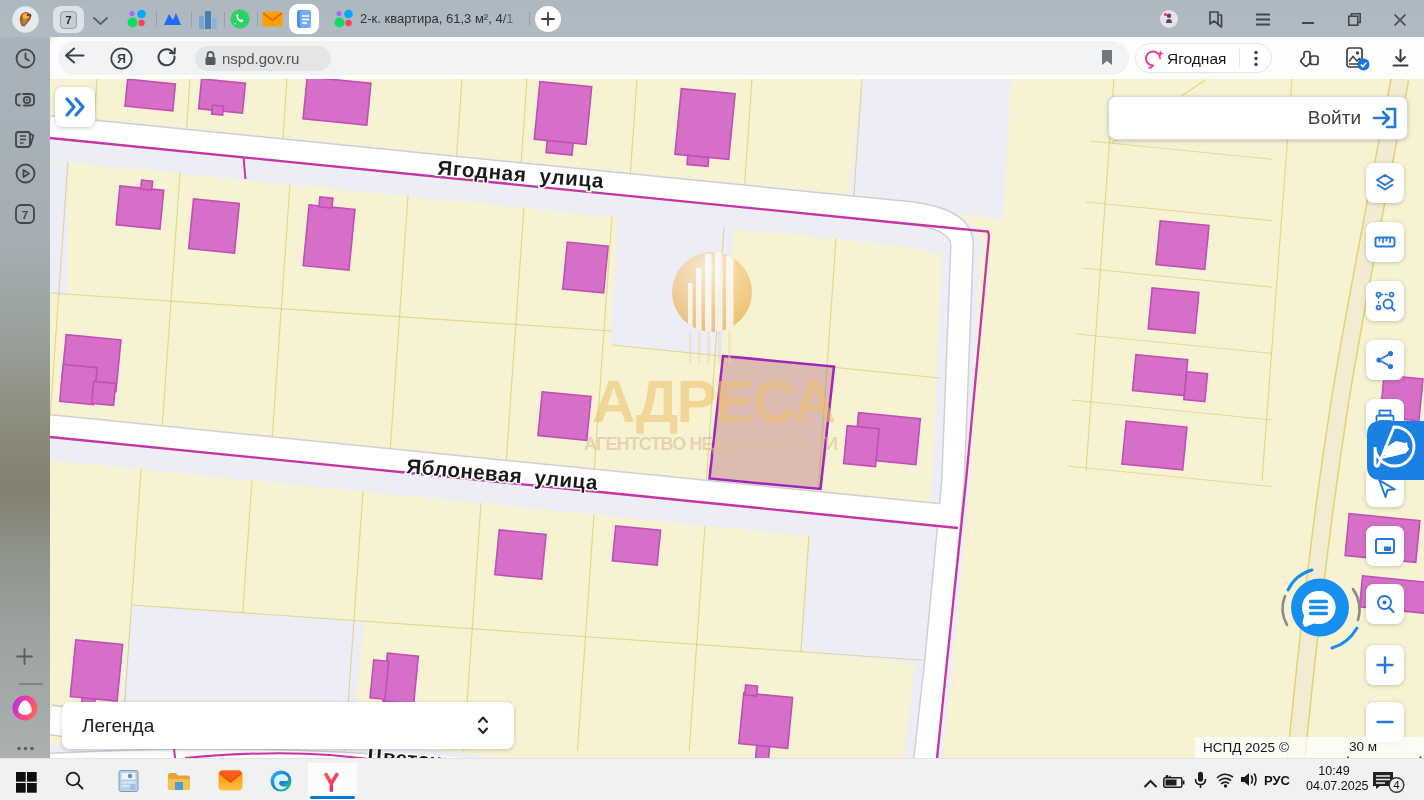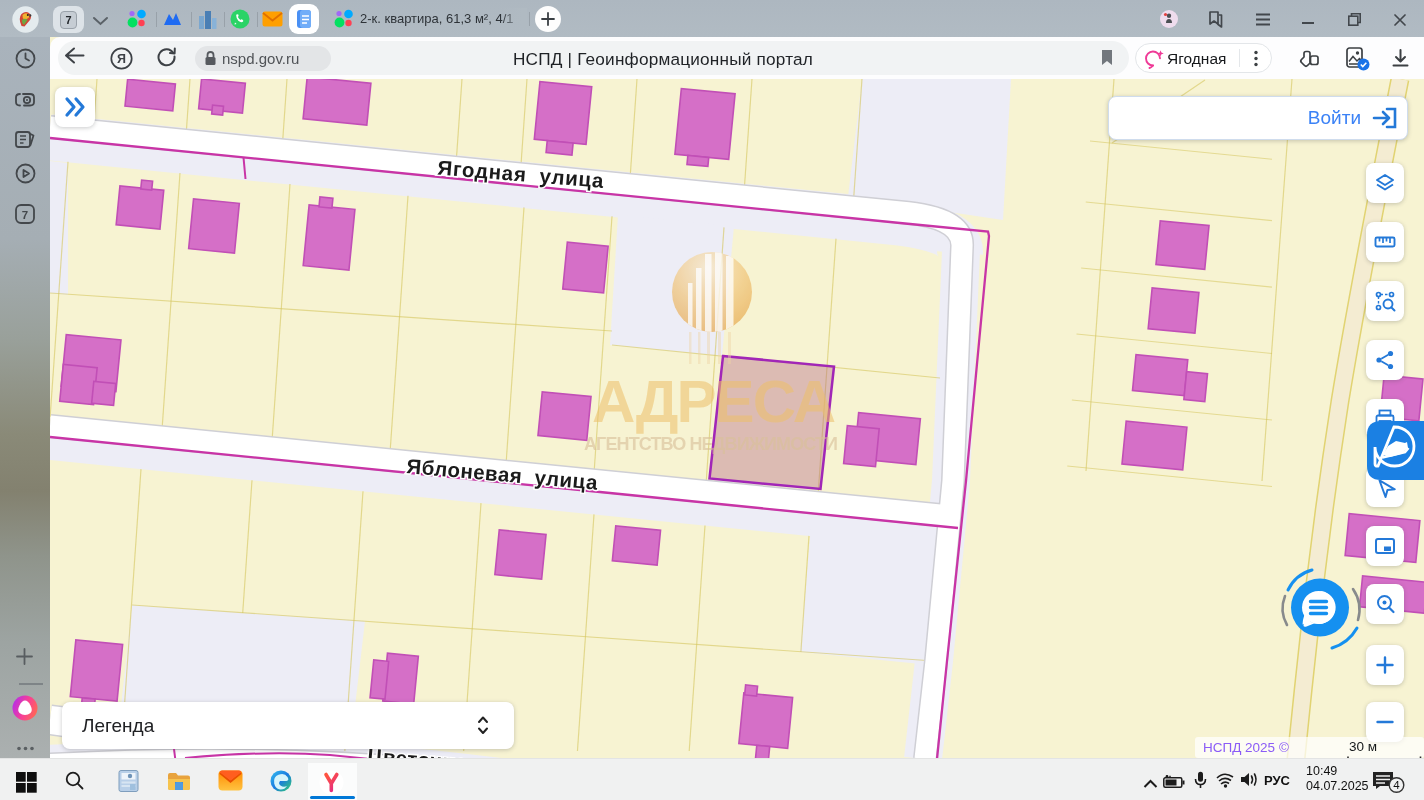--- a/index.html
+++ b/index.html
@@ -106,21 +106,20 @@
     <div class="abs" style="left:106px;top:9px;"><svg width="21" height="21" viewBox="0 0 21 21" style="">
         <path d="M17.3 7 A8 8 0 1 0 18.5 10.5" fill="none" stroke="#3d4146" stroke-width="2" stroke-linecap="round"></path>
         <path d="M18.8 2.5 L18.6 7.5 L14 7" fill="none" stroke="#3d4146" stroke-width="2" stroke-linecap="round" stroke-linejoin="round"></path>
       </svg></div>
     <div class="abs" style="left:145px;top:9px;width:136px;height:25px;background:#e3e5e7;border-radius:13px;"></div>
     <div class="abs" style="left:154px;top:14px;"><svg width="13" height="15" viewBox="0 0 13 15" style="">
         <rect x="1.5" y="6" width="10" height="8" rx="1.5" fill="#56595e"></rect>
         <path d="M3.5 6 V4 A3 3 0 0 1 9.5 4 V6" fill="none" stroke="#56595e" stroke-width="1.8"></path>
       </svg></div>
     <div class="abs" style="left:172px;top:13px;font:15px 'Liberation Sans',sans-serif;color:#505357;">nspd.gov.ru</div>
-    <div class="abs" style="left:463px;top:12px;font:17.2px 'Liberation Sans',sans-serif;color:#1f2226;letter-spacing:0.2px;">НСПД | Геоинформационный портал</div>
     <div class="abs" style="left:1050px;top:12px;"><svg width="14" height="17" viewBox="0 0 14 17" style="">
         <path d="M2 1 H12 V16 L7 12 L2 16 Z" fill="#72777d"></path>
       </svg></div>
     <div class="abs" style="left:1085px;top:6px;width:137px;height:30px;background:#fff;border:1px solid #e3e6e9;border-radius:16px;box-sizing:border-box;"></div>
     <div class="abs" style="left:1094px;top:12px;"><svg width="21" height="20" viewBox="0 0 21 20" style="">
         <path d="M9 16.5 A7 7 0 1 1 16 9.2" fill="none" stroke="#ef3a97" stroke-width="1.9" stroke-linecap="round"></path>
         <path d="M9 16.5 Q7.5 18.5 5.5 19" fill="none" stroke="#ef3a97" stroke-width="1.9" stroke-linecap="round"></path>
         <path d="M16.6 1.2 L17.4 3.6 L19.8 4.4 L17.4 5.2 L16.6 7.6 L15.8 5.2 L13.4 4.4 L15.8 3.6 Z" fill="#ef3a97"></path>
       </svg></div>
     <div class="abs" style="left:1117px;top:13px;font:15.5px 'Liberation Sans',sans-serif;color:#17191c;">Ягодная</div>
@@ -367,21 +366,21 @@
 <text x="437" y="173.5" font-family="Liberation Sans, sans-serif" font-weight="bold" font-size="20.5" fill="#1b1b1b" stroke="#ffffff" stroke-width="3" paint-order="stroke" letter-spacing="0.5" transform="rotate(4.6 437 173.5)" textLength="167">Ягодная&nbsp;&nbsp;улица</text>
 <text x="406" y="472" font-family="Liberation Sans, sans-serif" font-weight="bold" font-size="20.5" fill="#1b1b1b" stroke="#ffffff" stroke-width="3" paint-order="stroke" letter-spacing="0.5" transform="rotate(5.0 406 472)" textLength="192">Яблоневая&nbsp;&nbsp;улица</text>
 <text x="367" y="761.5" font-family="Liberation Sans, sans-serif" font-weight="bold" font-size="20.5" fill="#1b1b1b" stroke="#ffffff" stroke-width="3" paint-order="stroke" letter-spacing="0.5" transform="rotate(4.5 367 761.5)">Цветочная</text>
 </svg></div>
 <div class="panel" style="left:55px;top:87px;width:40px;height:40px;">
     <svg width="40" height="40" viewBox="0 0 40 40" style="position:absolute;left:0;top:0;">
       <path d="M12 12 L19 20 L12 28 M21 12 L28 20 L21 28" fill="none" stroke="#2479d8" stroke-width="3.2" stroke-linecap="round" stroke-linejoin="round"></path>
     </svg>
   </div>
 <div class="panel" style="left:1108px;top:96px;width:298px;height:42px;border:1px solid #cfdced;">
-    <span style="position:absolute;right:46px;top:10px;font:19px 'Liberation Sans',sans-serif;color:#3b82f6;">Войти</span>
+    <span style="position:absolute;right:46px;top:10px;font:19px 'Liberation Sans',sans-serif;color:#404040;">Войти</span>
     <svg width="26" height="24" viewBox="0 0 26 24" style="position:absolute;right:9px;top:9px;">
       <path d="M2 12 H16 M11 6 L17 12 L11 18" fill="none" stroke="#2479d8" stroke-width="2.6" stroke-linecap="round" stroke-linejoin="round"></path>
       <path d="M15 3 H23 V21 H15" fill="none" stroke="#2479d8" stroke-width="2.6" stroke-linecap="round"></path>
     </svg>
   </div>
 <div class="panel" style="left:1366px;top:163px;width:38px;height:40px;">
     <svg width="22" height="22" viewBox="0 0 22 22" style="position:absolute;left:8px;top:9px;">
       <path d="M11 3 L19 8 L11 13 L3 8 Z" fill="none" stroke="#2479d8" stroke-width="2" stroke-linejoin="round"></path>
       <path d="M3 12.5 L11 17.5 L19 12.5" fill="none" stroke="#2479d8" stroke-width="2" stroke-linejoin="round"></path>
     </svg>
@@ -466,21 +465,21 @@
       <path d="M30.5 66.5 Q31 57 35 53 L40 62 Z" fill="#fff"></path>
       <path d="M38.5 43.5 H54.5 M38.5 49.5 H54.5 M38.5 55.5 H54.5" stroke="#1590f0" stroke-width="3.4" stroke-linecap="round"></path>
     </svg></div>
 <div class="panel" style="left:62px;top:702px;width:452px;height:47px;">
     <span style="position:absolute;left:20px;top:13px;font:19px 'Liberation Sans',sans-serif;color:#202124;">Легенда</span>
     <svg width="14" height="21" viewBox="0 0 14 21" style="position:absolute;right:24px;top:13px;">
       <path d="M3 7 L7 2.5 L11 7 M3 13.5 L7 18 L11 13.5" fill="none" stroke="#222" stroke-width="2" stroke-linejoin="round" stroke-linecap="round"></path>
     </svg>
   </div>
 <div class="abs" style="left:1195px;top:737px;width:229px;height:21px;background:rgba(255,255,255,0.72);border-radius:3px;"></div>
-<div class="abs" style="left:1203px;top:740px;font:13.5px 'Liberation Sans',sans-serif;color:#8b5cf6;">НСПД 2025 ©</div>
+<div class="abs" style="left:1203px;top:740px;font:13.5px 'Liberation Sans',sans-serif;color:#0f172a;">НСПД 2025 ©</div>
 <div class="abs" style="left:1349px;top:739px;font:13.5px 'Liberation Sans',sans-serif;color:#15181a;">30 м</div>
 <div class="abs" style="left:1347px;top:750px;"><svg width="75" height="8" viewBox="0 0 75 8" style="">
       <path d="M1 0.5 V6.5 H73.5 V0.5" fill="none" stroke="#2c2c2c" stroke-width="1.6"></path>
     </svg></div>
 <div class="taskbar">
     <div class="abs" style="left:16px;top:13px;"><svg width="21" height="21" viewBox="0 0 21 21" style="">
         <rect x="0" y="0" width="9.7" height="9.7" fill="#0f0f0f"></rect>
         <rect x="11" y="0" width="9.7" height="9.7" fill="#0f0f0f"></rect>
         <rect x="0" y="11" width="9.7" height="9.7" fill="#0f0f0f"></rect>
         <rect x="11" y="11" width="9.7" height="9.7" fill="#0f0f0f"></rect>
@@ -558,19 +557,19 @@
           <path d="M4 9 Q9.5 4 16 8.5" stroke-width="1.6"></path>
           <path d="M6 12 Q10 8.5 14 11.5" stroke-width="1.6"></path>
         </g>
         <circle cx="10.5" cy="14" r="1.7" fill="#1c1c1c"></circle>
       </svg></div>
     <div class="abs" style="left:1240px;top:12px;"><svg width="19" height="17" viewBox="0 0 19 17" style="">
         <path d="M1 6 H4.5 L9 2 V15 L4.5 11 H1 Z" fill="#1c1c1c"></path>
         <path d="M11.5 5 Q13.5 8.5 11.5 12 M14.5 3 Q17.5 8.5 14.5 14" fill="none" stroke="#1c1c1c" stroke-width="1.6" stroke-linecap="round"></path>
       </svg></div>
     <div class="abs" style="left:1264px;top:14px;font:600 13px 'Liberation Sans',sans-serif;color:#111;">РУС</div>
-    <div class="abs" style="left:1306px;top:5px;width:56px;height:30px;font:12.5px/15px 'Liberation Sans',sans-serif;color:#111;">10:49<br>04.07.2025</div>
+    <div class="abs" style="left:1306px;top:5px;width:56px;height:30px;font:12.5px/15px 'Liberation Sans',sans-serif;color:#111;text-align:center;">10:49<br>04.07.2025</div>
     <div class="abs" style="left:1372px;top:12px;"><svg width="36" height="22" viewBox="0 0 36 22" style="">
         <path d="M1 1 H21 V15 H8 L4 18 V15 H1 Z" fill="#222"></path>
         <path d="M4 5 H18 M4 8.5 H18 M4 12 H13" stroke="#efefef" stroke-width="1.6"></path>
         <circle cx="24.5" cy="14" r="7.3" fill="#f0f1f1" stroke="#333" stroke-width="1.4"></circle>
         <text x="24.5" y="18.2" font-family="Liberation Sans,sans-serif" font-size="11.5" fill="#111" text-anchor="middle">4</text>
       </svg></div>
   </div>
 </body></html>

